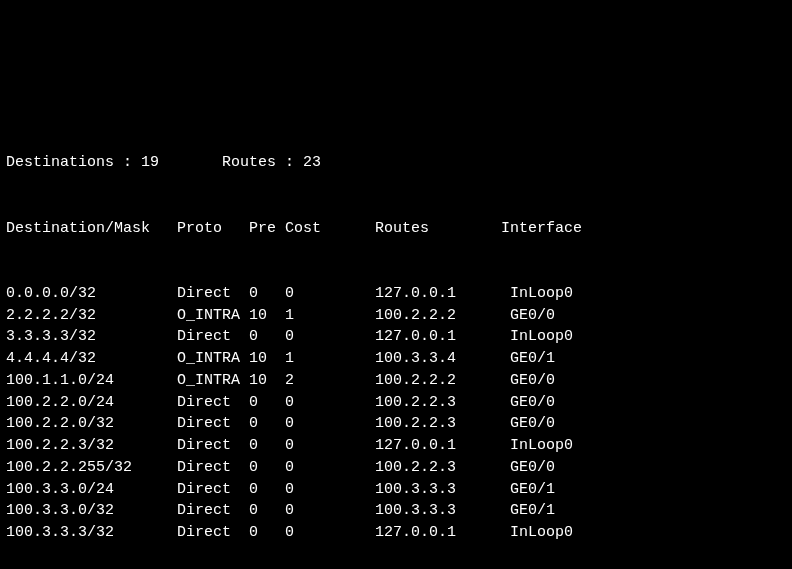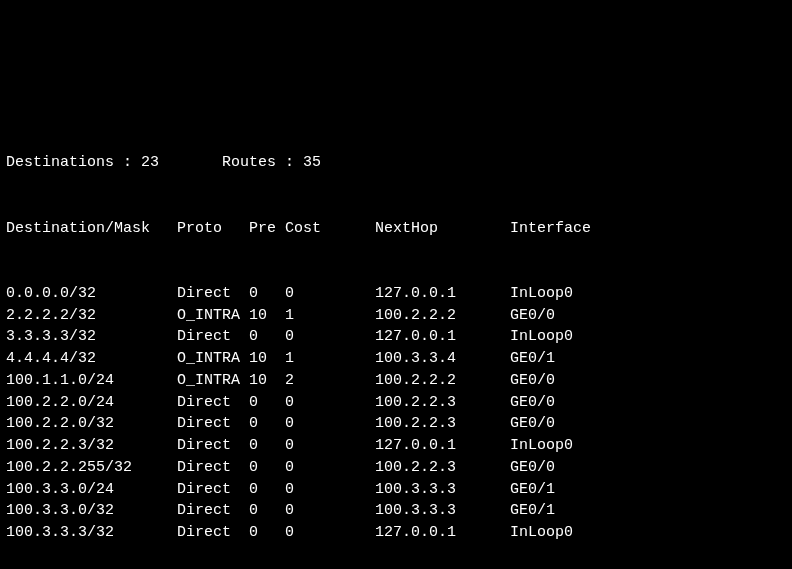--- a/index.html
+++ b/index.html
@@ -21,19 +21,19 @@
   .row {
     display: block;
   }
 </style>
 </head>
 <body>
 
 
 
 <div class="terminal">
-  <div id="header-block"><div class="row"></div><div class="row">Destinations : 23       Routes : 35</div><div class="row"></div></div>
-  <div id="column-header" class="row">Destination/Mask   Proto   Pre Cost      NextHop        Interface</div>
+  <div id="header-block"><div class="row"></div><div class="row">Destinations : 19       Routes : 23</div><div class="row"></div></div>
+  <div id="column-header" class="row">Destination/Mask   Proto   Pre Cost      Routes        Interface</div>
   <div id="table-body"><div class="row">0.0.0.0/32         Direct  0   0         127.0.0.1      InLoop0</div><div class="row">2.2.2.2/32         O_INTRA 10  1         100.2.2.2      GE0/0</div><div class="row">3.3.3.3/32         Direct  0   0         127.0.0.1      InLoop0</div><div class="row">4.4.4.4/32         O_INTRA 10  1         100.3.3.4      GE0/1</div><div class="row">100.1.1.0/24       O_INTRA 10  2         100.2.2.2      GE0/0</div><div class="row">100.2.2.0/24       Direct  0   0         100.2.2.3      GE0/0</div><div class="row">100.2.2.0/32       Direct  0   0         100.2.2.3      GE0/0</div><div class="row">100.2.2.3/32       Direct  0   0         127.0.0.1      InLoop0</div><div class="row">100.2.2.255/32     Direct  0   0         100.2.2.3      GE0/0</div><div class="row">100.3.3.0/24       Direct  0   0         100.3.3.3      GE0/1</div><div class="row">100.3.3.0/32       Direct  0   0         100.3.3.3      GE0/1</div><div class="row">100.3.3.3/32       Direct  0   0         127.0.0.1      InLoop0</div></div>
 </div>
 
 
 
 
 </body></html>

